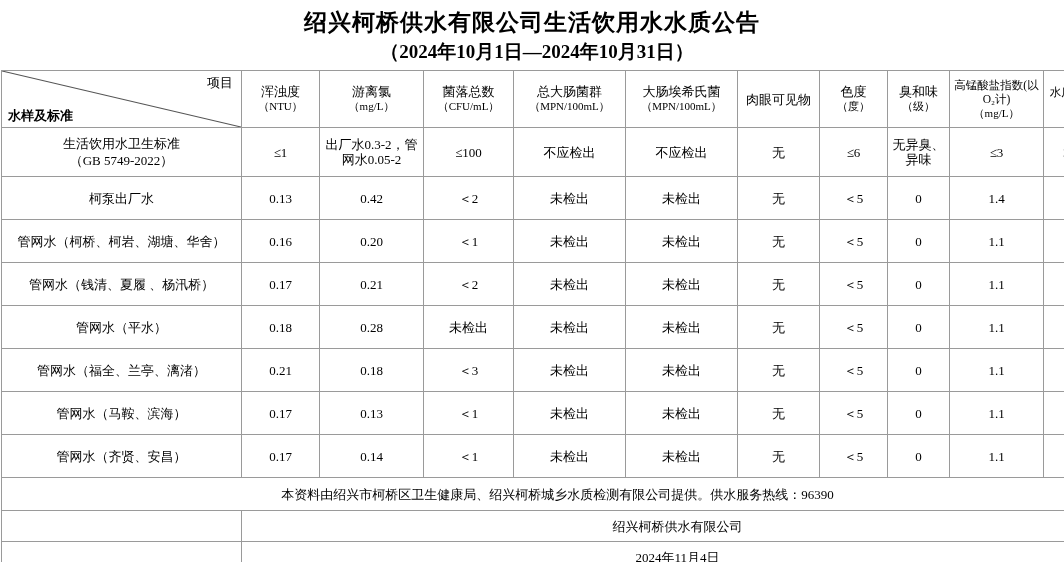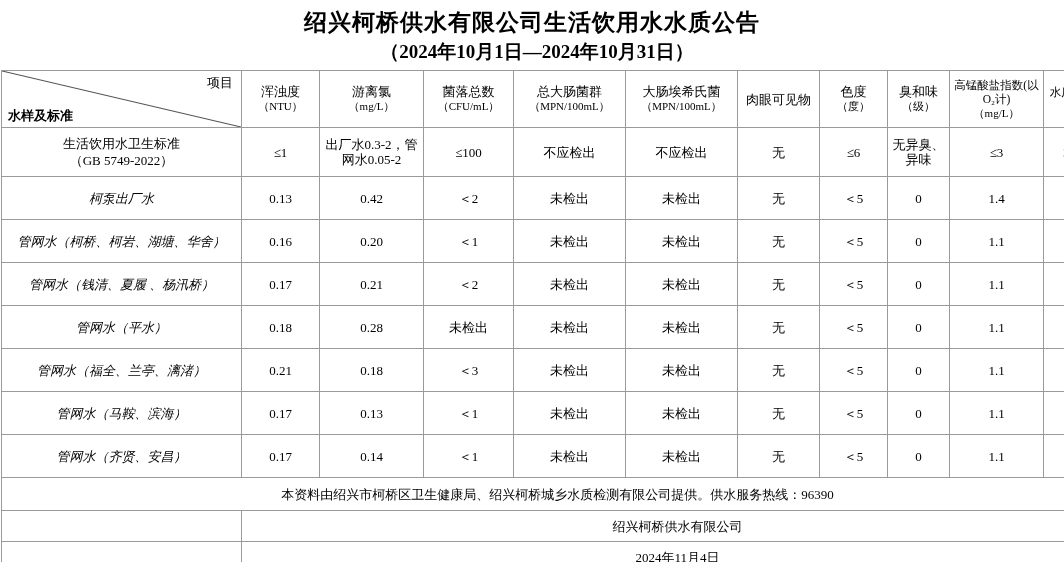--- a/index.html
+++ b/index.html
@@ -97,21 +97,20 @@
   .small2 {
     font-size: 11.5px;
     line-height: 14px;
   }
   .data-row td {
     height: 38px;
   }
   .rowname {
     font-size: 14px;
     line-height: 17px;
-    font-style: italic;
   }
   .num {
     font-family: "Liberation Serif", serif;
     font-size: 13.5px;
   }
   .footnote td {
     text-align: left;
     font-size: 15px;
     padding: 4px 2px 4px 2px;
     height: 28px;

